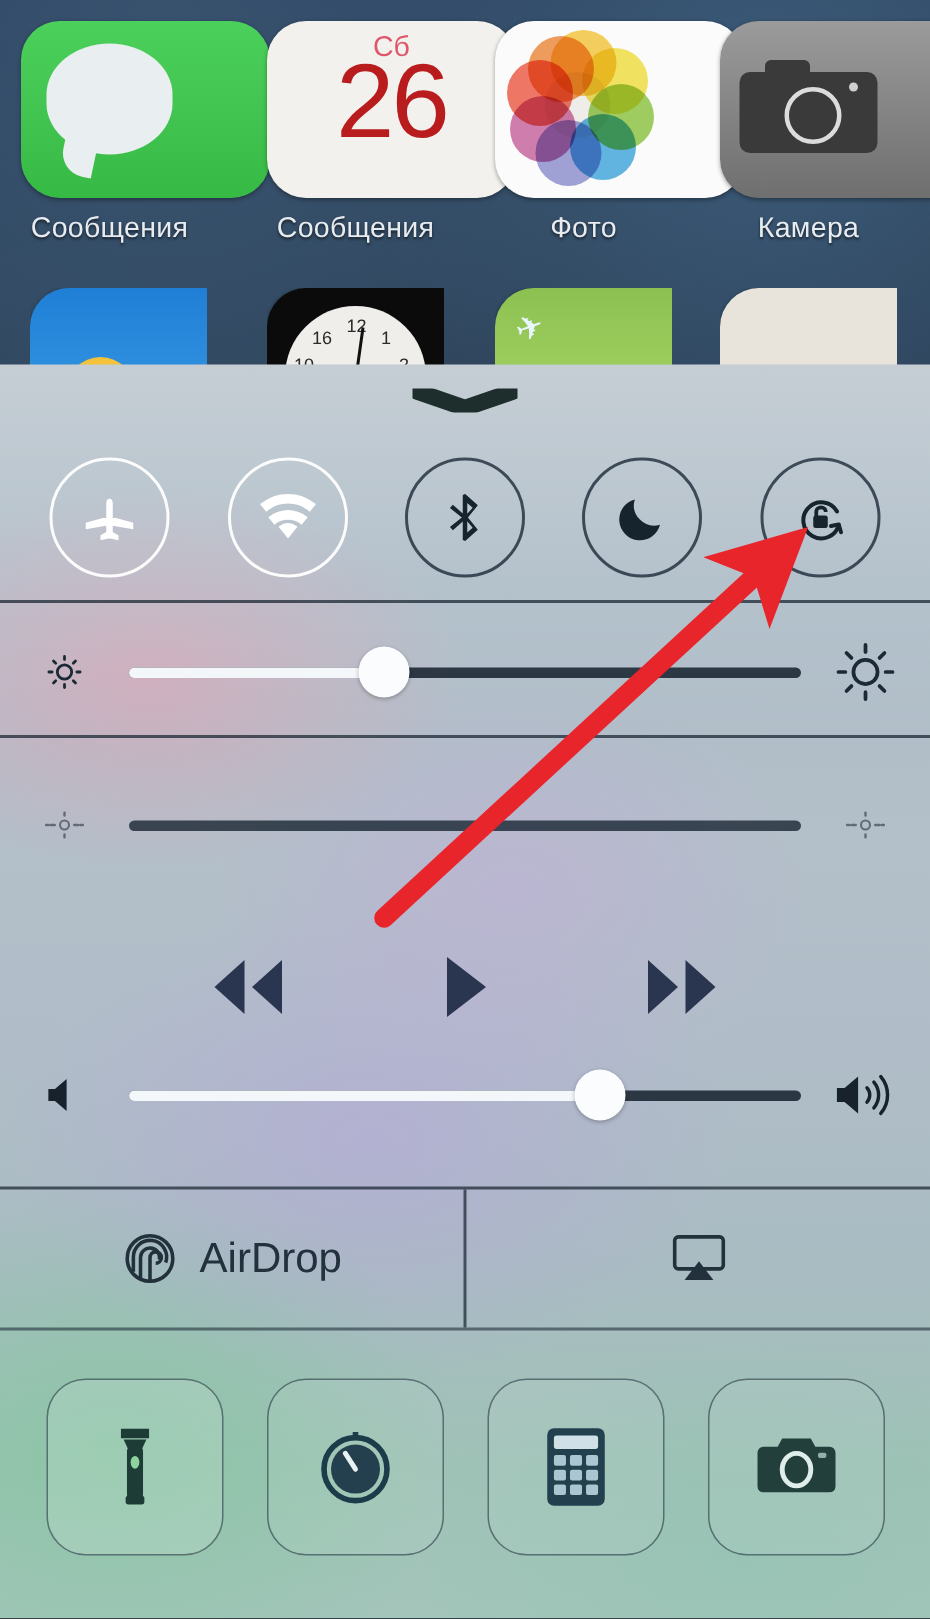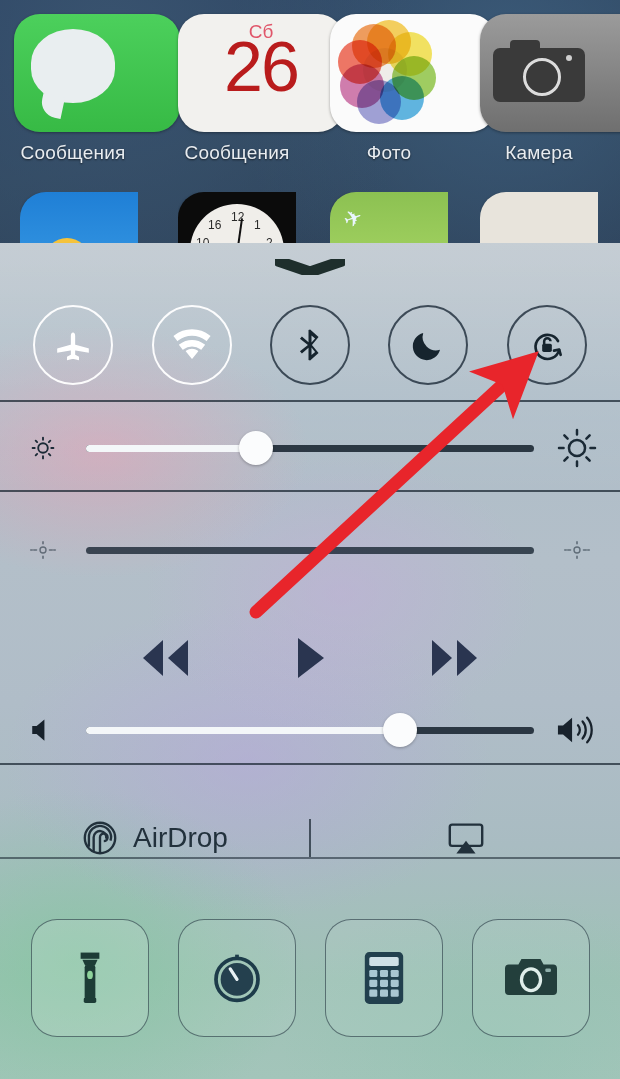--- a/index.html
+++ b/index.html
@@ -424,21 +424,21 @@
           <path d="M11 4.5L5.5 9.2H2.4v5.6h3.1L11 19.5z" fill="#18222c"></path>
           <g fill="none" stroke="#18222c" stroke-width="1.4" stroke-linecap="round">
             <path d="M14.6 9.1a4.3 4.3 0 0 1 0 5.8"></path>
             <path d="M17.4 6.8a8 8 0 0 1 0 10.4"></path>
             <path d="M20.2 4.5a11.6 11.6 0 0 1 0 15"></path>
           </g>
         </svg>
       </div>
     </div>
 
-    <div class="airrow" style="top:520px;align-items:flex-end;">
+    <div class="airrow" style="top:548px;">
       <div class="aircell">
         <svg width="38" height="38" viewBox="0 0 24 24" stroke-width="1.5">
           <circle cx="12" cy="12" r="9.6" stroke-width="1.5"></circle>
           <path d="M12 21.6V11.6a2.4 2.4 0 1 1 2.4 2.4"></path>
           <path d="M8 20.2V11.6a4 4 0 1 1 7.9.9"></path>
           <path d="M5 17.6V11.6a7 7 0 1 1 13.6 2.1"></path>
         </svg>
         <span>AirDrop</span>
       </div>
       <div class="aircell">

